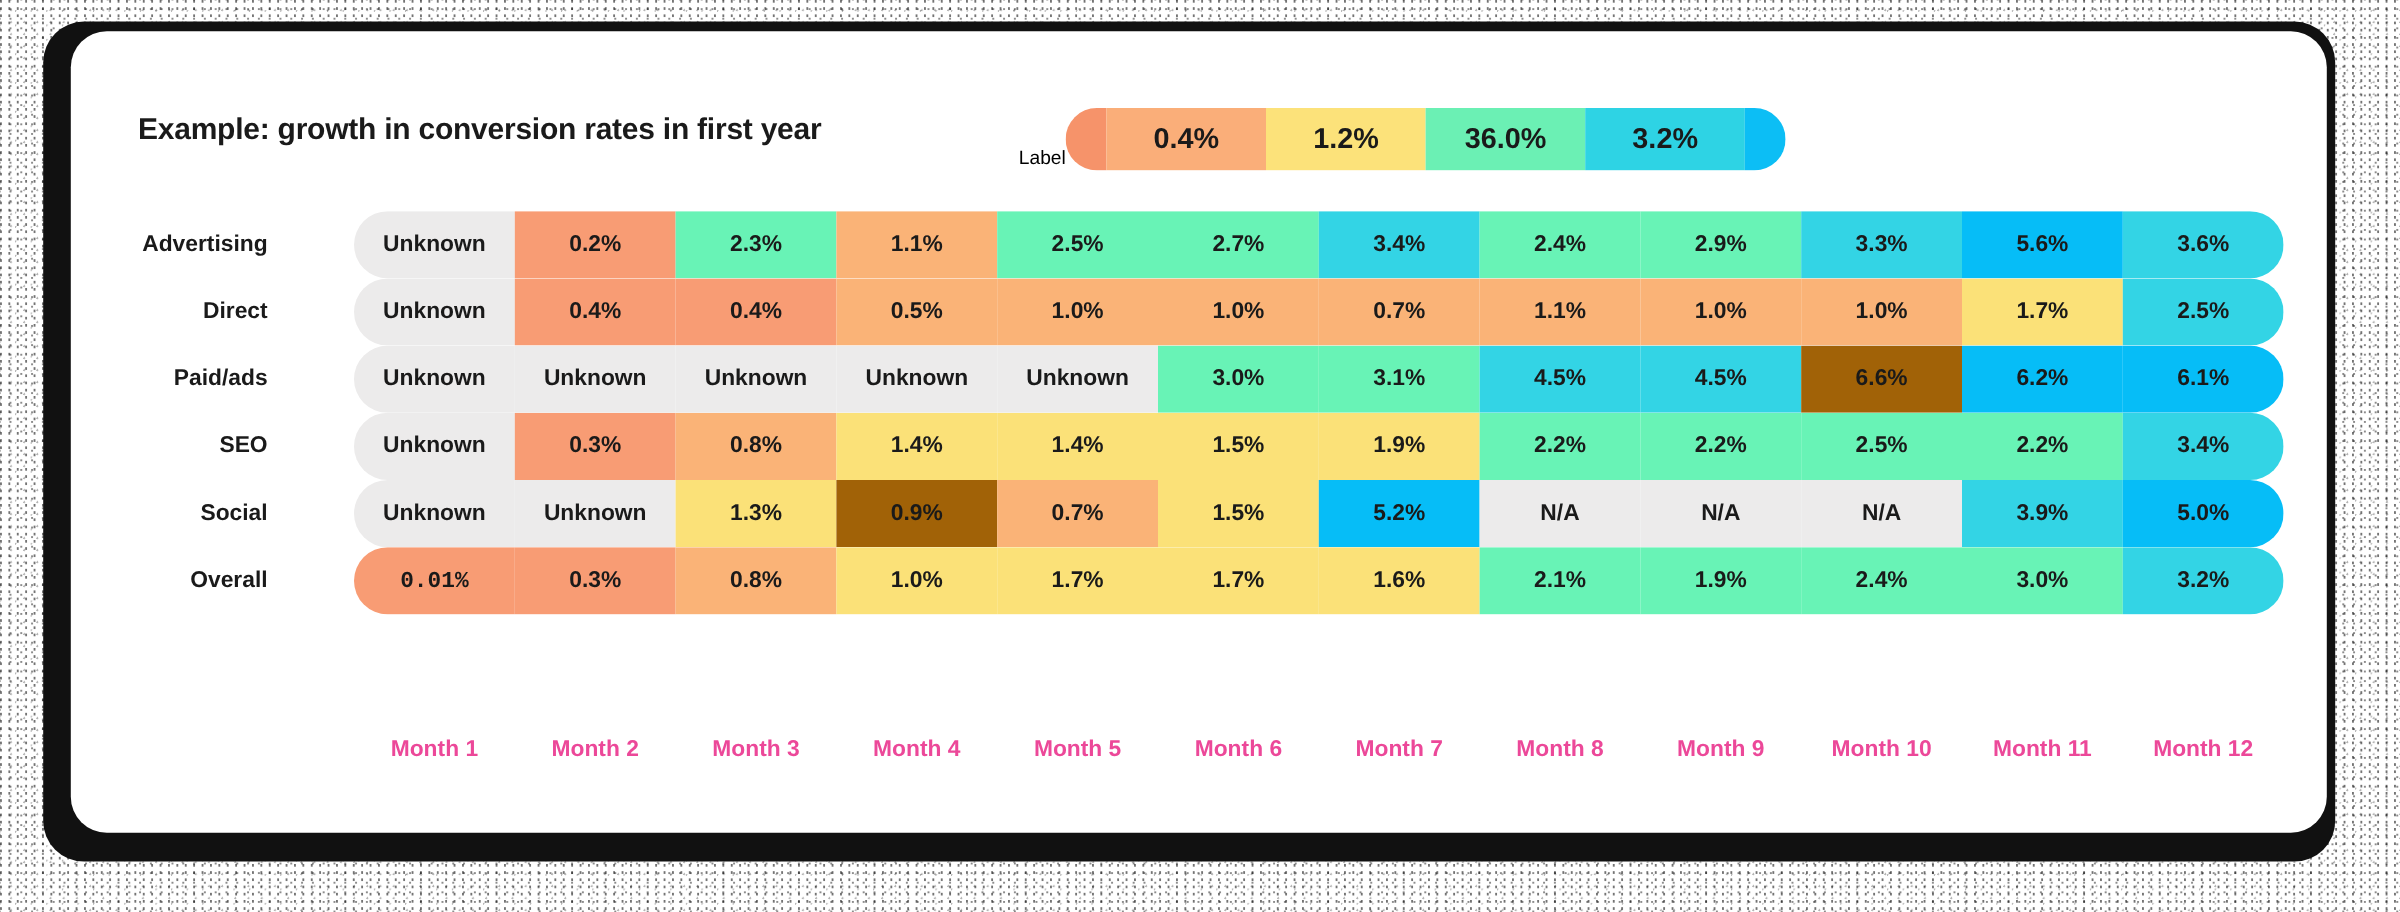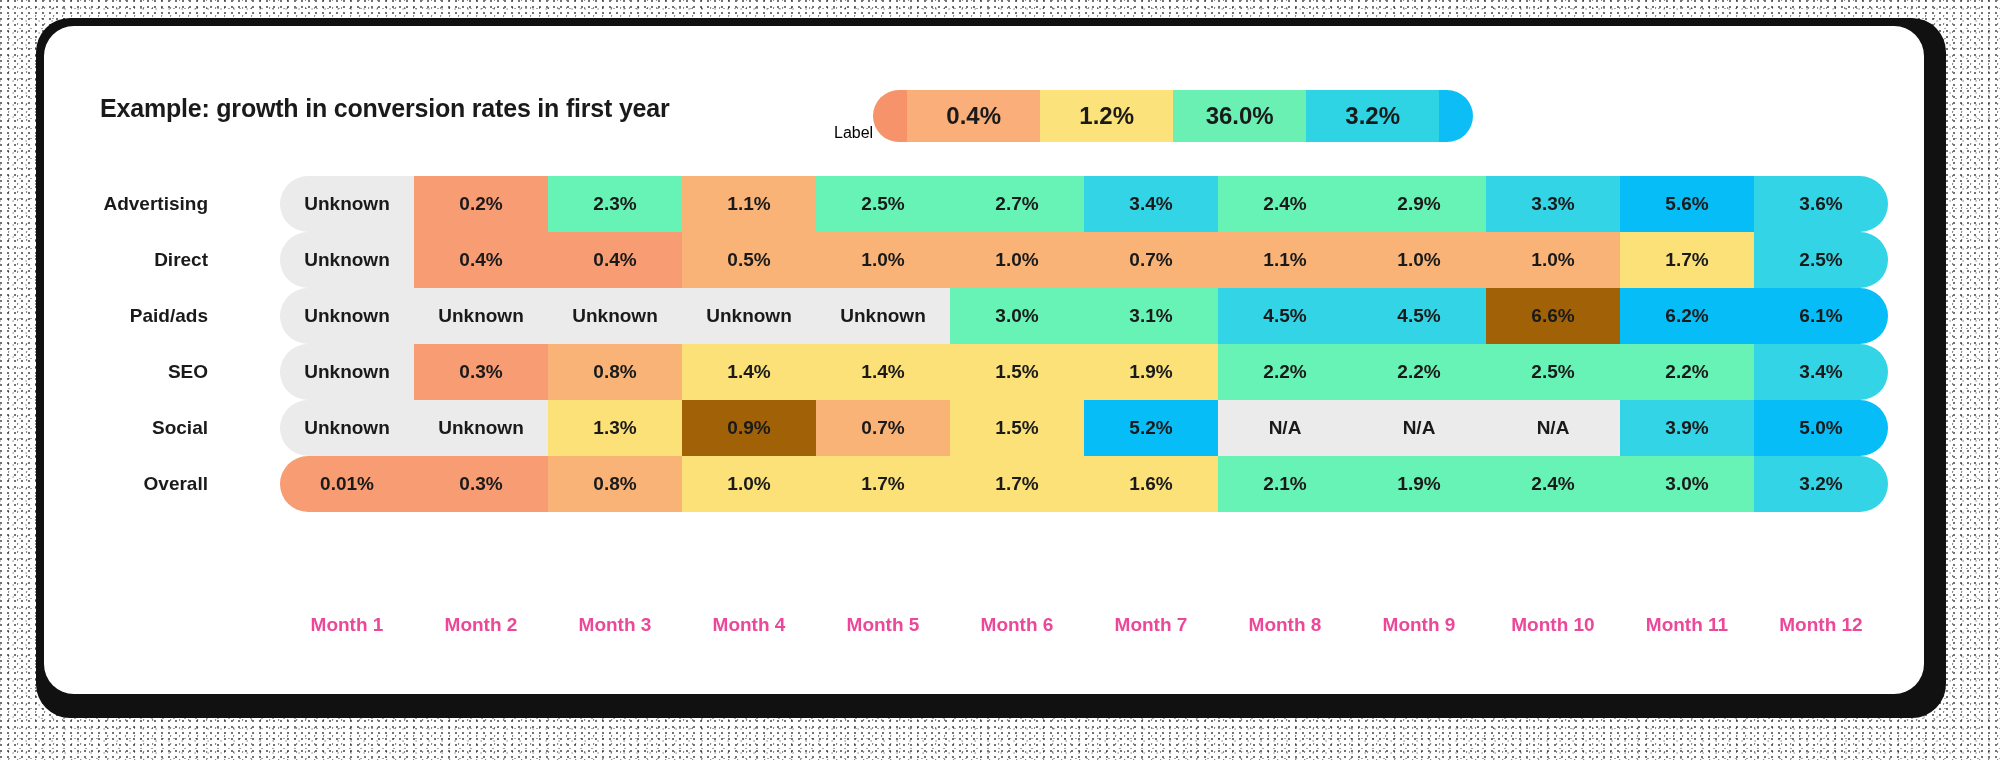--- a/index.html
+++ b/index.html
@@ -35,21 +35,21 @@
     top: 18px;
     width: 1910px;
     height: 700px;
     background: #111111;
     border-radius: 34px;
   }
 
   
   #card {
     position: absolute;
-    left: 44px;
+    left: 59px;
     top: 26px;
     width: 1880px;
     height: 668px;
     background: #ffffff;
     border-radius: 30px;
     box-sizing: border-box;
   }
 
   
   #header {
@@ -272,21 +272,21 @@
             <div class="cell" style="background: rgb(236, 235, 235);">N/A</div>
             <div class="cell" style="background: rgb(236, 235, 235);">N/A</div>
             <div class="cell" style="background: rgb(236, 235, 235);">N/A</div>
             <div class="cell" style="background: rgb(51, 212, 229);">3.9%</div>
             <div class="cell" style="background: rgb(6, 189, 247);">5.0%</div>
           </div>
         </div>
         <div class="row">
           <div class="row-label">Overall</div>
           <div class="row-bar">
-            <div class="cell" style="background: rgb(248, 156, 116);">0.01%</div>
+            <div class="cell" style="background: rgb(248, 156, 116); font-family: Liberation Mono, monospace;">0.01%</div>
             <div class="cell" style="background: rgb(248, 156, 116);">0.3%</div>
             <div class="cell" style="background: rgb(250, 179, 119);">0.8%</div>
             <div class="cell" style="background: rgb(251, 225, 120);">1.0%</div>
             <div class="cell" style="background: rgb(251, 225, 120);">1.7%</div>
             <div class="cell" style="background: rgb(251, 225, 120);">1.7%</div>
             <div class="cell" style="background: rgb(251, 225, 120);">1.6%</div>
             <div class="cell" style="background: rgb(104, 243, 182);">2.1%</div>
             <div class="cell" style="background: rgb(104, 243, 182);">1.9%</div>
             <div class="cell" style="background: rgb(104, 243, 182);">2.4%</div>
             <div class="cell" style="background: rgb(104, 243, 182);">3.0%</div>

